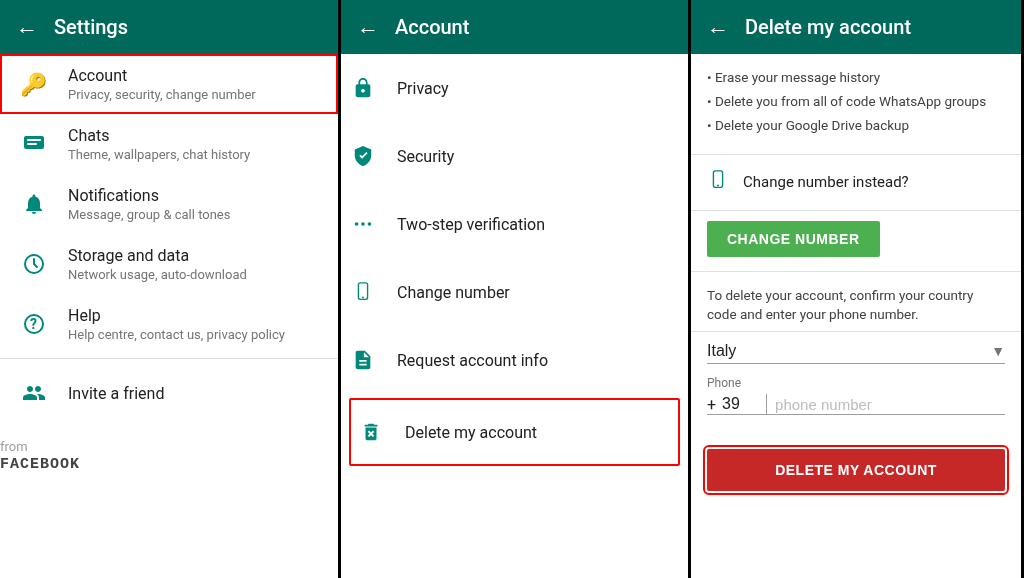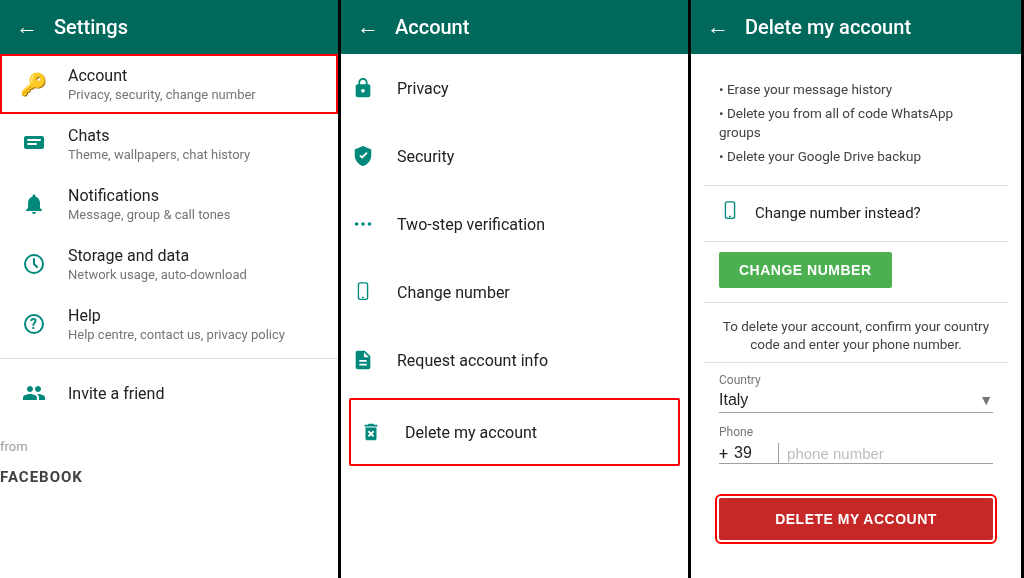--- a/index.html
+++ b/index.html
@@ -96,21 +96,22 @@
       text-align: left;
       padding: 16px 0 20px 0;
       color: #9e9e9e;
       font-size: 13px;
     }
     .facebook-footer .fb-logo {
       font-size: 15px;
       font-weight: bold;
       color: #424242;
       letter-spacing: 1px;
-      margin-top: 14px;
+      margin-top: 2px;
+      font-family: Liberation Mono, monospace;
     }
 
     
     .account-item {
       display: flex;
       align-items: center;
       padding: 16px 4px;
       cursor: pointer;
     }
     .account-item.highlighted {
@@ -132,21 +133,21 @@
     }
     .account-item-label {
       font-size: 16px;
       color: #212121;
     }
 
     
     .delete-panel-content {
       flex: 1;
       overflow-y: auto;
-      padding: 12px;
+      padding: 0;
     }
     .info-section {
       padding: 14px 16px;
       border-bottom: 1px solid #e0e0e0;
     }
     .info-section p {
       font-size: 13.5px;
       color: #424242;
       margin-bottom: 5px;
       line-height: 1.4;
@@ -184,21 +185,20 @@
       font-size: 14px;
       font-weight: bold;
       letter-spacing: 0.5px;
       cursor: pointer;
       border-radius: 2px;
     }
 
     .confirm-section {
       padding: 14px 16px 8px 16px;
       border-bottom: 1px solid #e0e0e0;
-      text-align: center;
     }
     .confirm-section p {
       font-size: 13.5px;
       color: #424242;
       line-height: 1.4;
     }
 
     .form-section {
       padding: 10px 16px 14px 16px;
     }
@@ -464,21 +464,20 @@
 
     <div class="change-number-btn-section">
       <button class="change-number-btn">CHANGE NUMBER</button>
     </div>
 
     <div class="confirm-section">
       <p>To delete your account, confirm your country code and enter your phone number.</p>
     </div>
 
     <div class="form-section">
-      <label class="form-label">Country</label>
       <div class="country-select-wrapper">
         <select class="country-select">
           <option>Italy</option>
           <option>United States</option>
           <option>United Kingdom</option>
           <option>Germany</option>
           <option>France</option>
         </select>
         <span class="dropdown-arrow">▼</span>
       </div>

